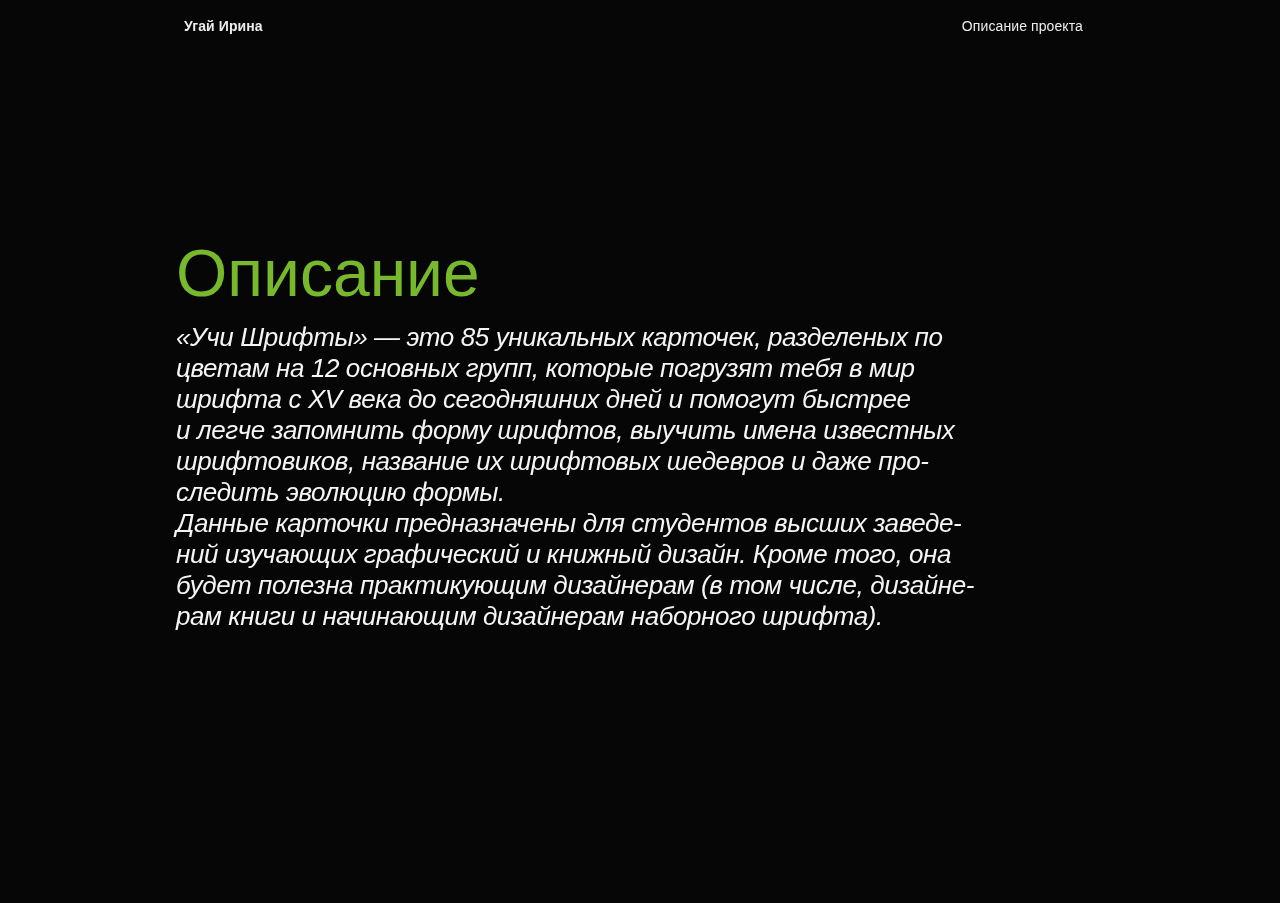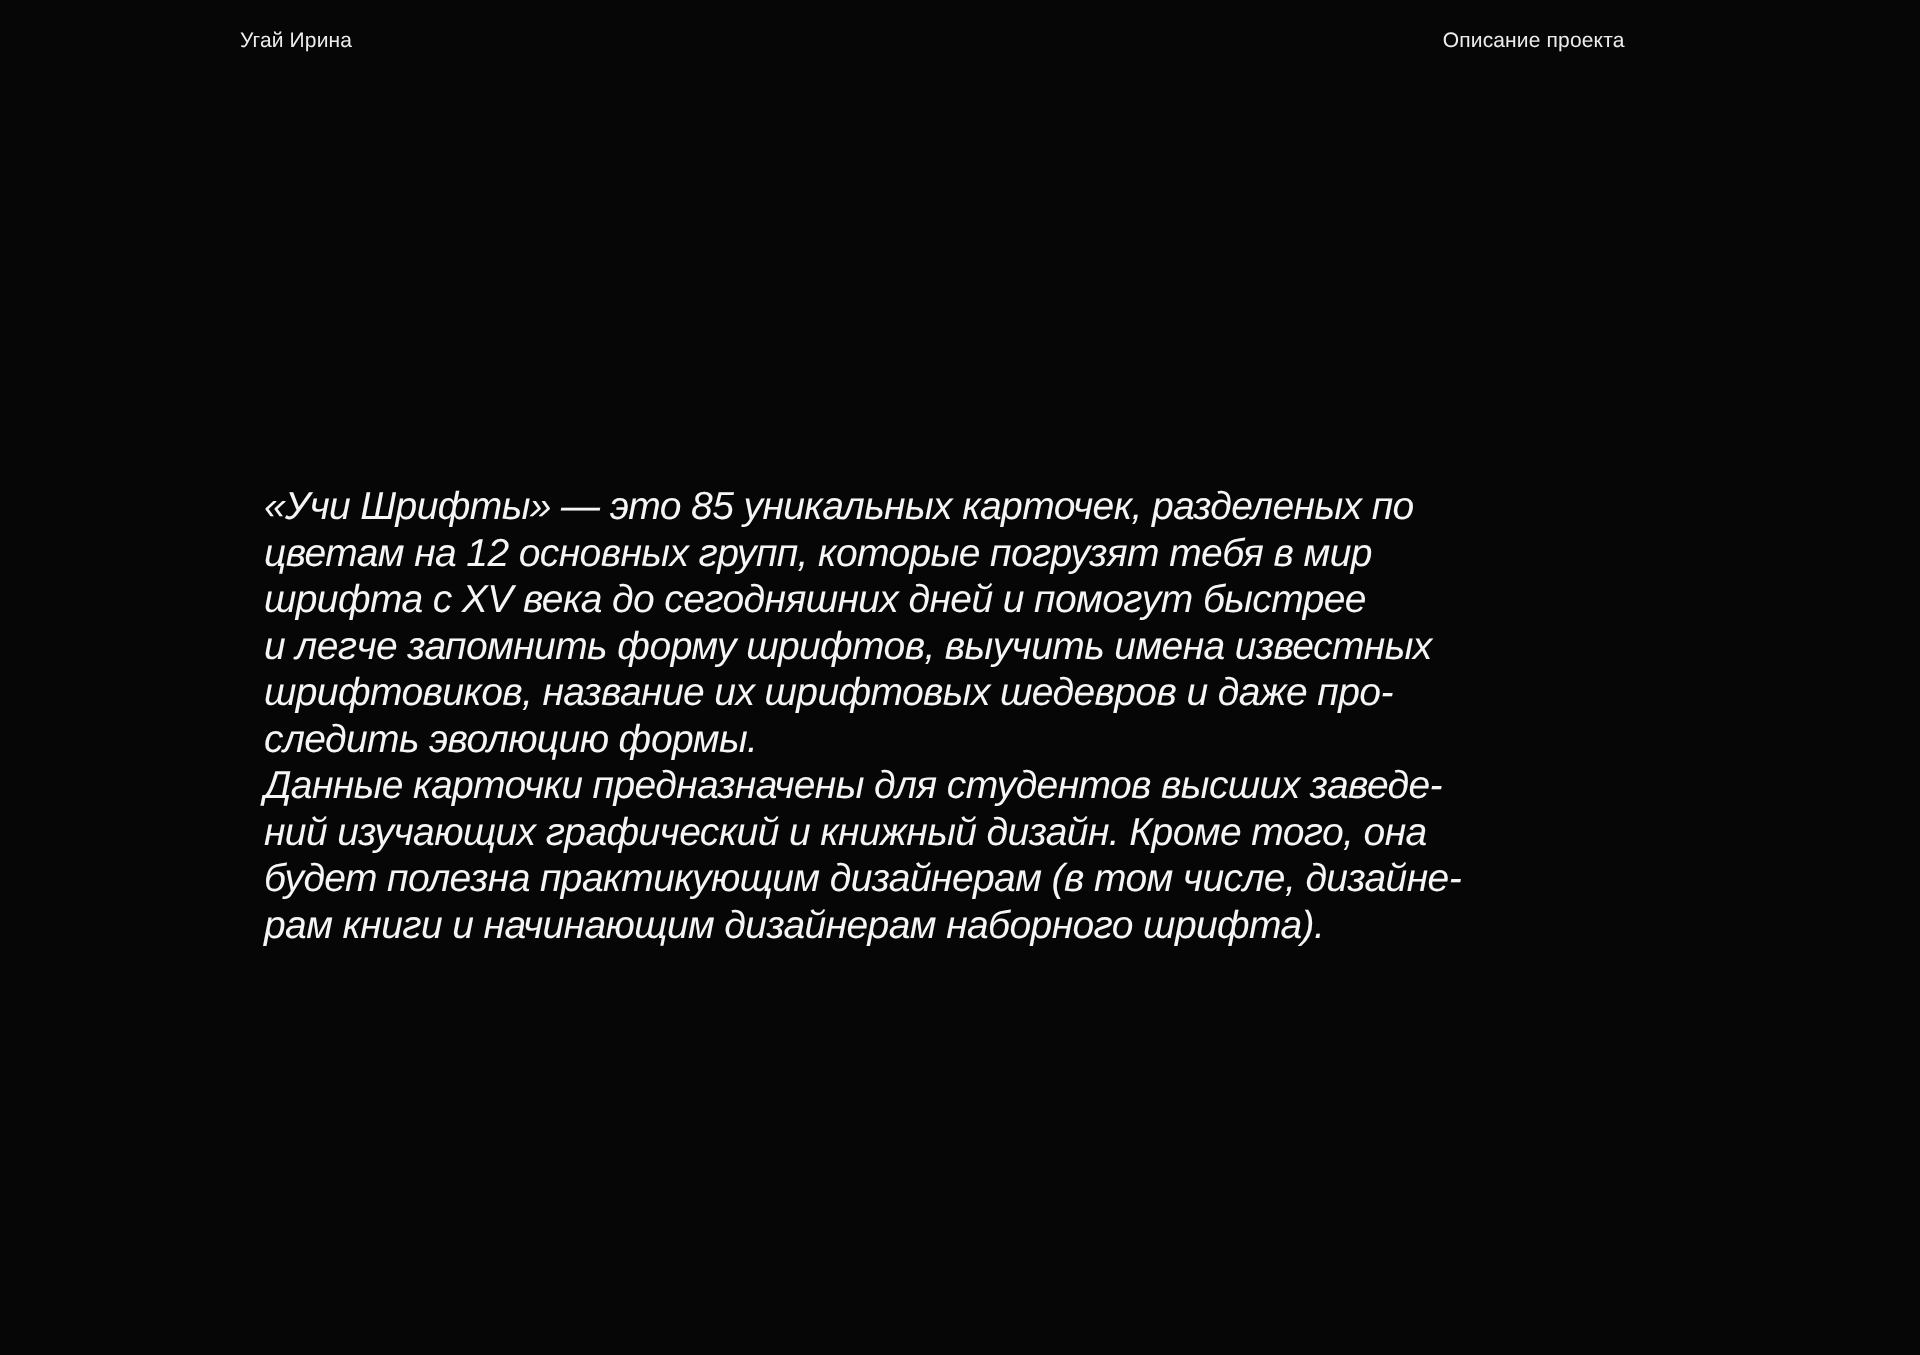--- a/index.html
+++ b/index.html
@@ -20,21 +20,22 @@
   .header-label {
     position: absolute;
     top: 18px;
     font-size: 14px;
     line-height: 16px;
     color: #ececec;
     letter-spacing: 0.1px;
     white-space: nowrap;
   }
   .header-author {
-    left: 160px;
+    left: 184px;
+    font-weight: bold;
   }
   .header-section {
     right: 197px;
   }
   .page-title {
     position: absolute;
     left: 176px;
     top: 240px;
     margin: 0;
     font-size: 66px;
@@ -61,20 +62,21 @@
 </style>
 </head>
 <body>
 
 <div class="slide">
 
   <div class="header-label header-author">Угай Ирина</div>
 
   <div class="header-label header-section">Описание проекта</div>
 
+  <h1 class="page-title">Описание</h1>
 
   <p class="body-text">«Учи Шрифты» — это 85 уникальных карточек, разделеных по
 цветам на 12 основных групп, которые погрузят тебя в мир
 шрифта с XV века до сегодняшних дней и помогут быстрее
 и легче запомнить форму шрифтов, выучить имена известных
 шрифтовиков, название их шрифтовых шедевров и даже про-
 следить эволюцию формы.
 Данные карточки предназначены для студентов высших заведе-
 ний изучающих графический и книжный дизайн. Кроме того, она
 будет полезна практикующим дизайнерам (в том числе, дизайне-

